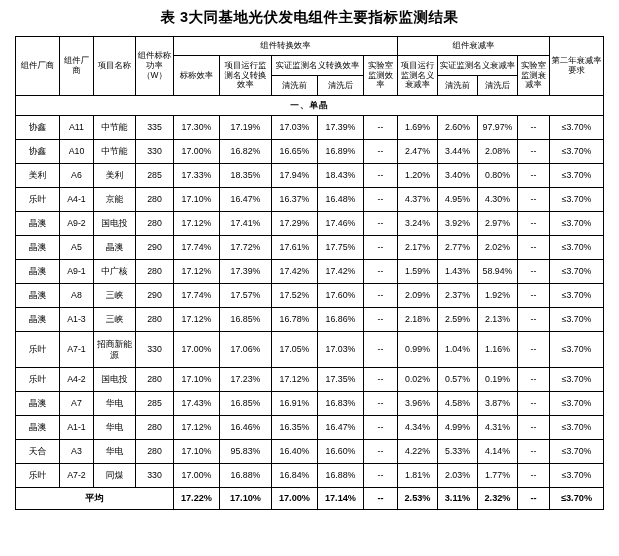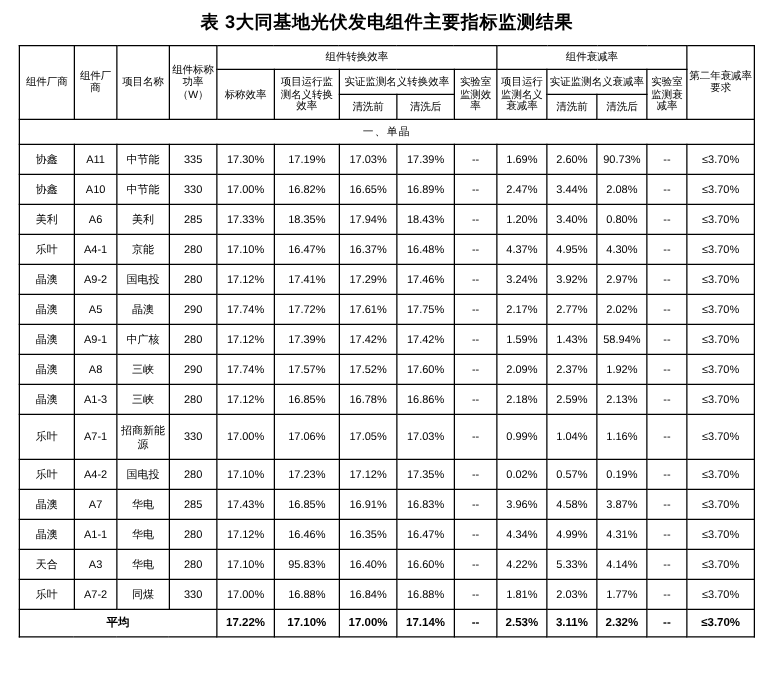--- a/index.html
+++ b/index.html
@@ -60,21 +60,21 @@
   .grp-row td {
     height: 14px;
   }
   .sub-row td {
     height: 15px;
   }
   .sub2-row td {
     height: 15px;
   }
   .section-row td {
-    font-weight: normal;
+    font-weight: bold;
     font-size: 9.6px;
     height: 17px;
     letter-spacing: 1px;
     margin-top: 23px;
   }
   tbody tr.data td {
     height: 21px;
     font-size: 8.8px;
     font-family: "Liberation Sans", sans-serif;
   }
@@ -149,21 +149,21 @@
         <td>A11</td>
         <td>中节能</td>
         <td>335</td>
         <td>17.30%</td>
         <td>17.19%</td>
         <td>17.03%</td>
         <td>17.39%</td>
         <td>--</td>
         <td>1.69%</td>
         <td>2.60%</td>
-        <td>90.73%</td>
+        <td>97.97%</td>
         <td>--</td>
         <td>≤3.70%</td>
       </tr>
 
       <tr class="data">
         <td>协鑫</td>
         <td>A10</td>
         <td>中节能</td>
         <td>330</td>
         <td>17.00%</td>

